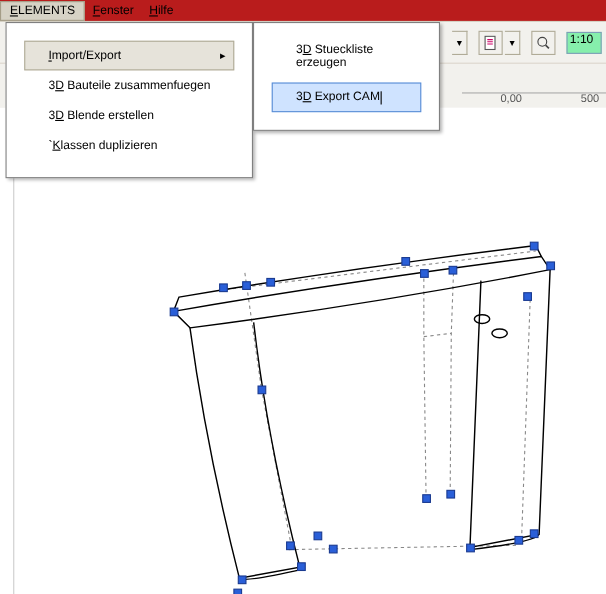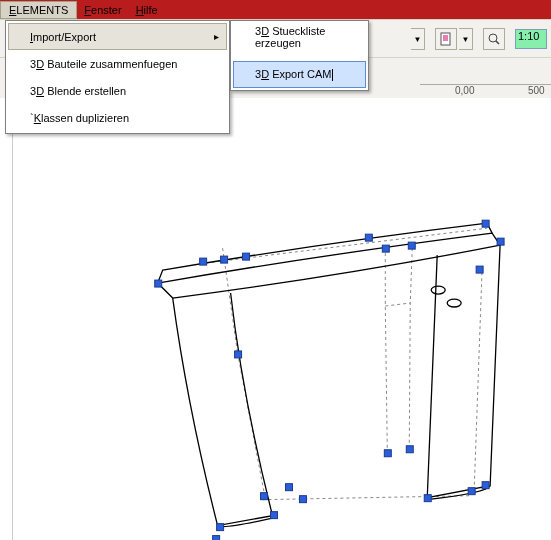--- a/index.html
+++ b/index.html
@@ -17,23 +17,23 @@
   .tb-sep { width: 6px; }
   .scale-box { width: 32px; height: 20px; background: #86efac; border: 1px solid #7f9db9; display: flex; padding: 0 2px; }
 
   .ruler-h { position: absolute; top: 58px; left: 0; right: 0; height: 40px; background: #f2f1ed; }
   .ruler-scale { position: absolute; left: 420px; right: 0; bottom: 2px; height: 12px; border-top: 1px solid #aaa; }
   .ruler-scale .label { position: absolute; top: 0; font-size: 10px; color: #555; }
 
   .canvas { position: absolute; top: 98px; left: 12px; right: 0; bottom: 0; background: #fff; border-left: 1px solid #ccc; }
   .canvas svg { width: 100%; height: 100%; }
 
-  .dropdown { position: absolute; background: #fff; border: 1px solid #808080; box-shadow: 2px 2px 3px rgba(0,0,0,0.3); padding: 2px; }
+  .dropdown { position: absolute; background: #fff; border: 1px solid #808080; box-shadow: 2px 2px 3px rgba(0,0,0,0.3); padding: 16px; }
   .dropdown-main { top: 20px; left: 5px; width: 225px; }
-  .dropdown-sub { top: 20px; left: 230px; width: 139px; }
+  .dropdown-sub { top: 20px; left: 230px; width: 170px; }
 
   .dd-item { height: 27px; display: flex; align-items: center; padding: 0 8px 0 22px; cursor: default; position: relative; }
   .dd-item.with-arrow::after { content: "▸"; position: absolute; right: 8px; font-size: 10px; color: #000; }
   .dd-item.highlight { background: #e6e3da; border: 1px solid #b0ab97; padding: 0 7px 0 21px; }
   .dd-item.highlight.with-arrow::after { right: 7px; }
   .dd-item.selected { background: #cfe3ff; border: 1px solid #5a8ed6; padding: 0 7px 0 21px; margin-top: 11px; }
   .dd-item .caret-cursor { display:inline-block; width:1px; height:12px; background:#000; margin-left:1px; vertical-align:middle; }
 </style>
 </head>
 <body>

